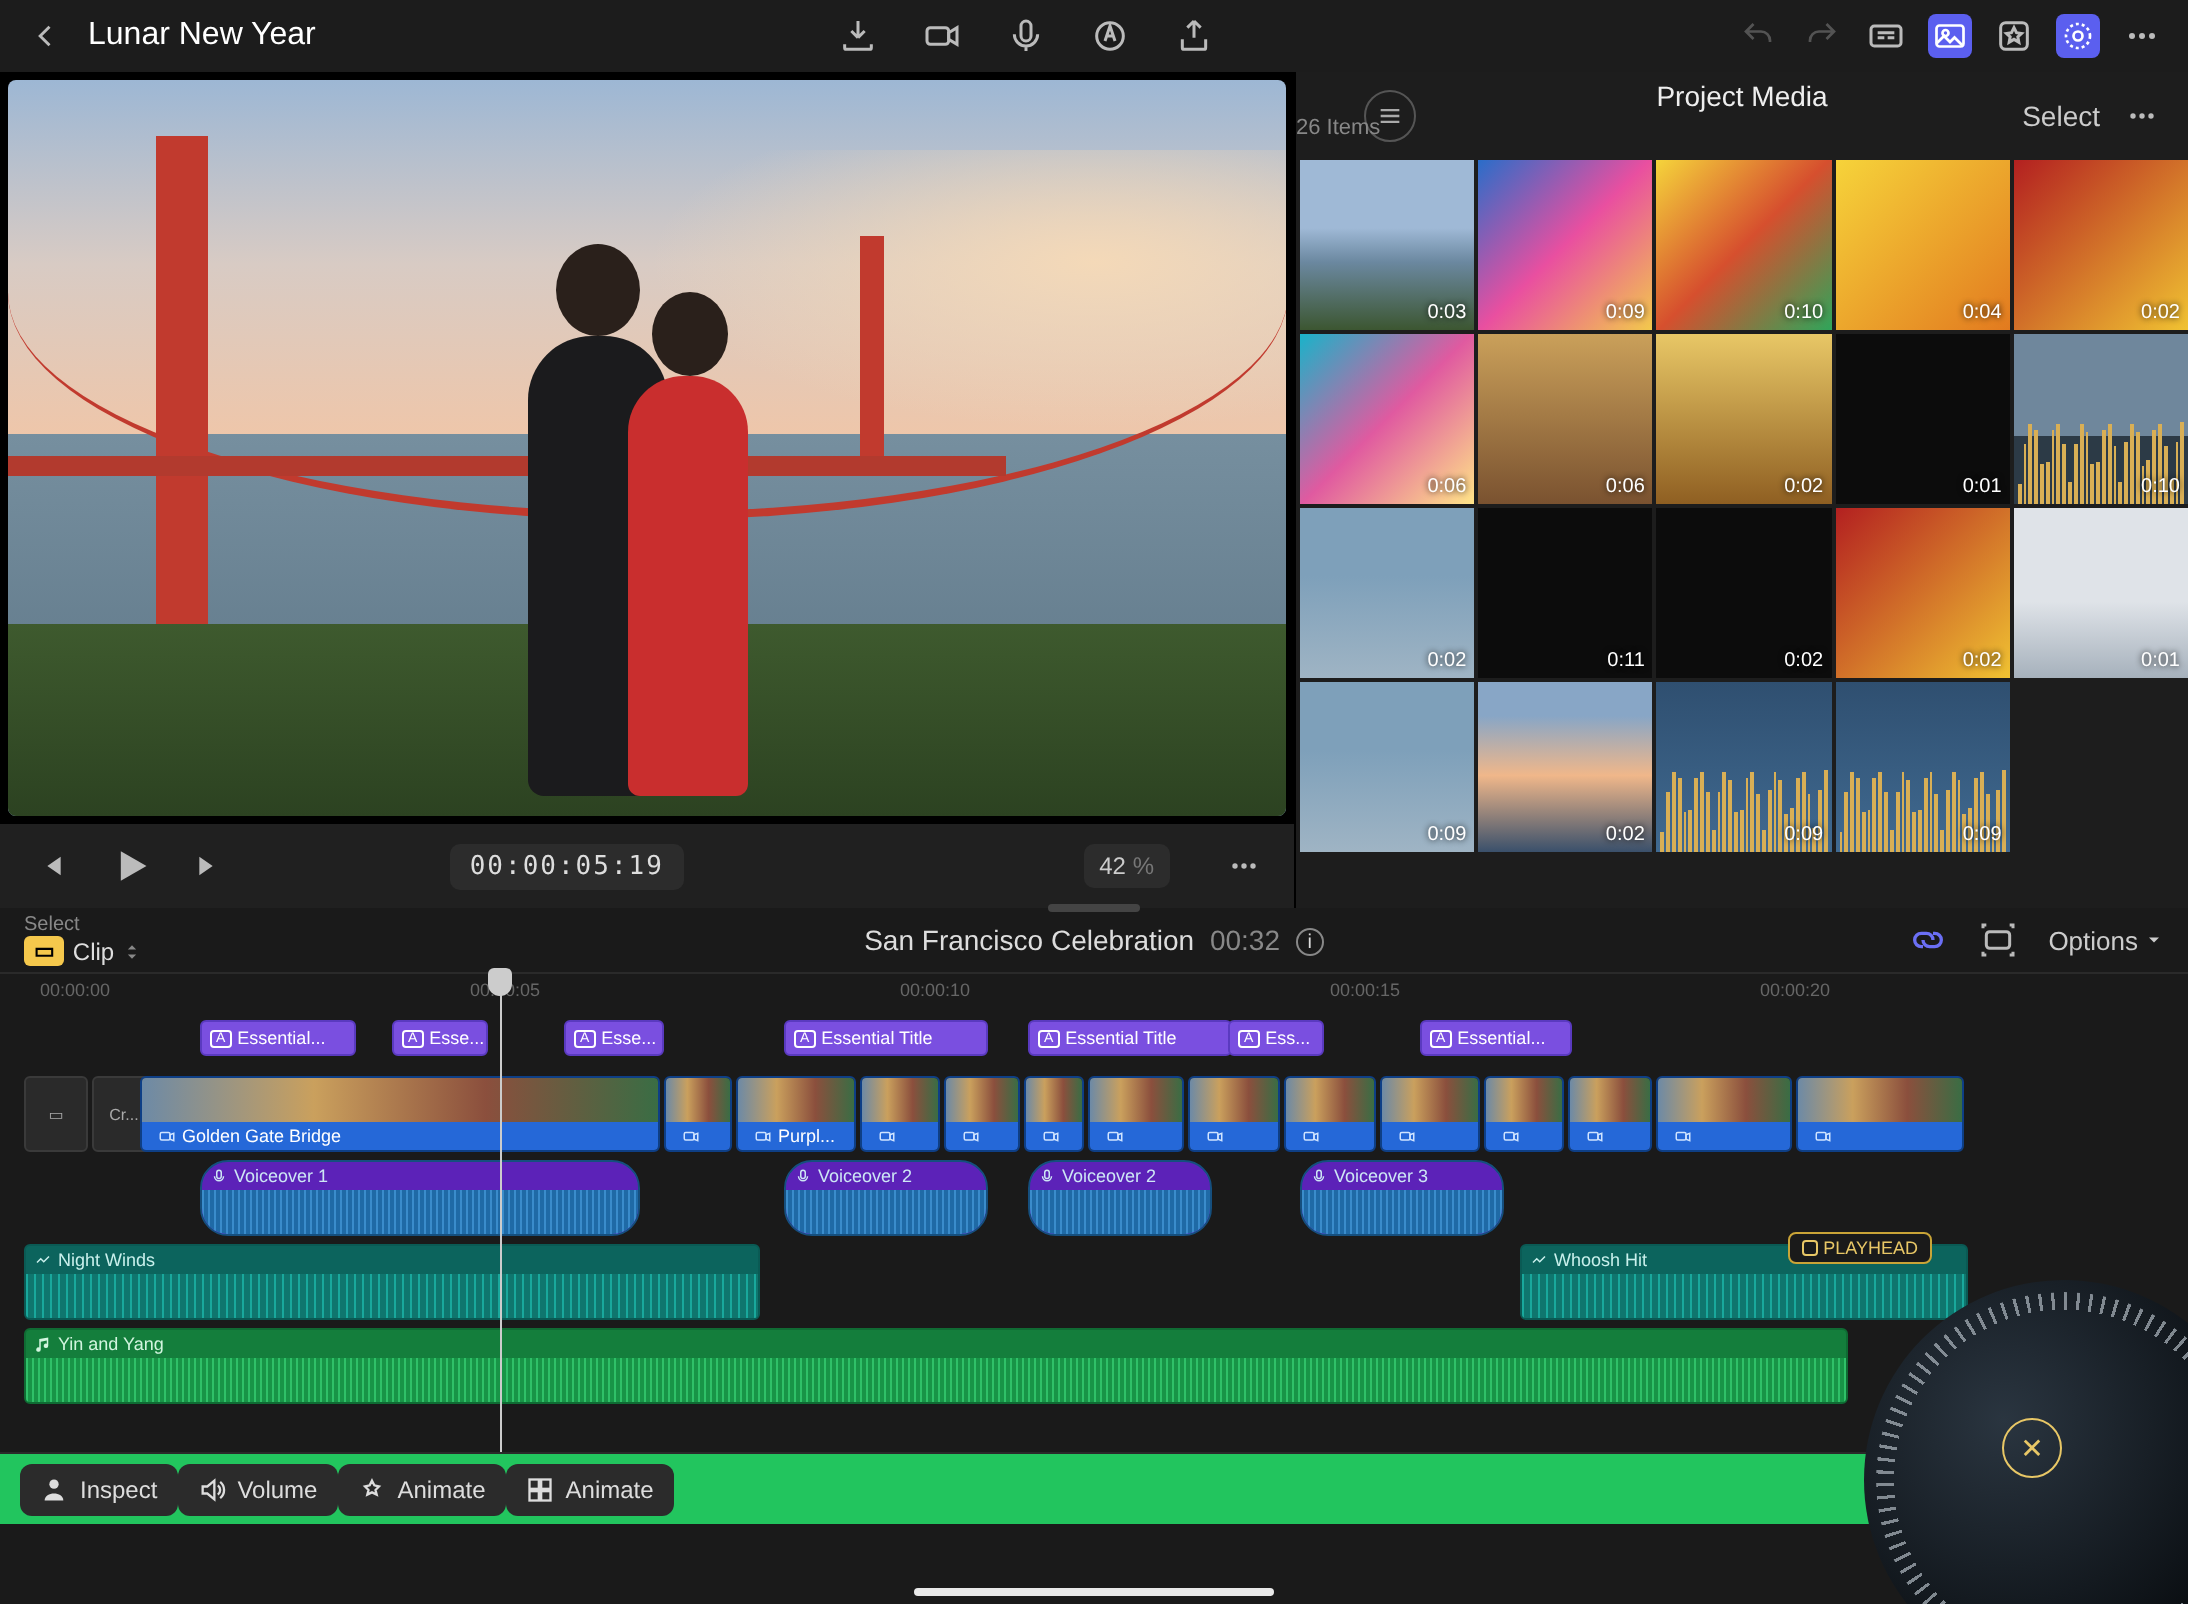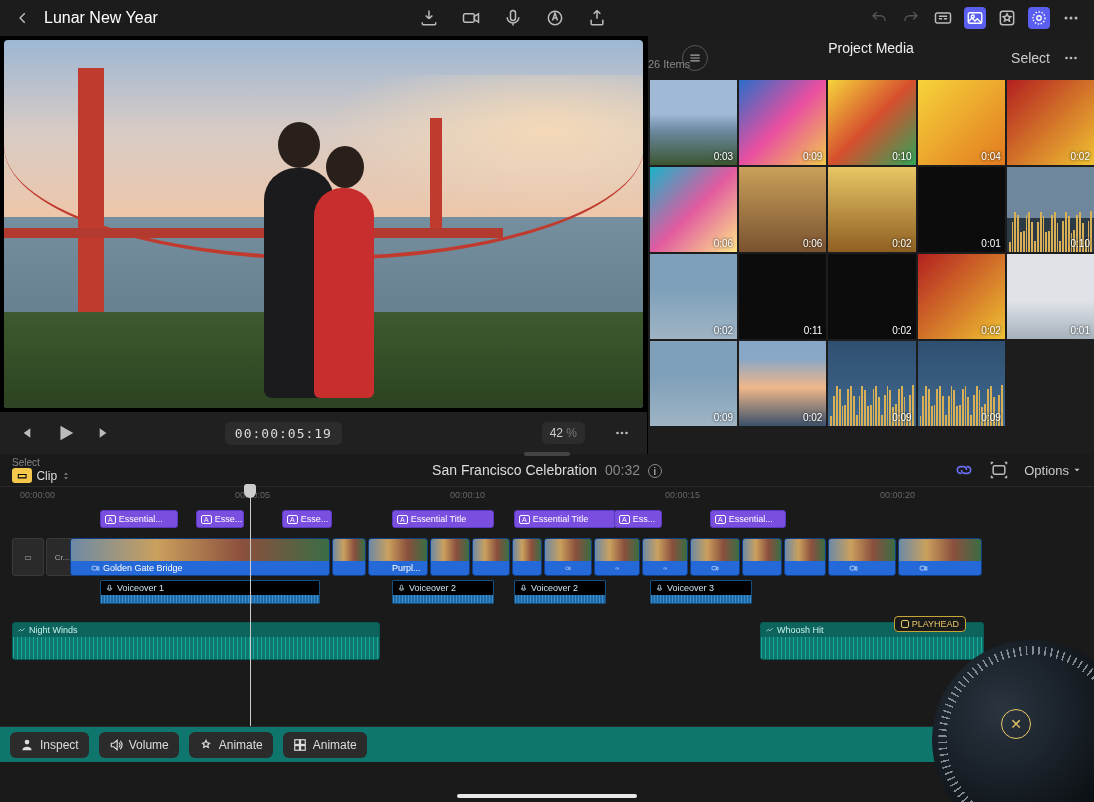--- a/index.html
+++ b/index.html
@@ -80,35 +80,35 @@
 .playhead{position:absolute;left:250px;top:-20px;bottom:0;width:1px;background:#ccc;z-index:20;}
 .playhead::before{content:"";position:absolute;top:-2px;left:-6px;width:12px;height:14px;background:#ccc;border-radius:3px 3px 6px 6px;}
 
 .row{position:relative;height:26px;margin-bottom:2px;}
 .row.video{height:40px;}
 .row.aud{height:40px;}
 .row.music{height:40px;}
 .titleclip{position:absolute;top:0;height:18px;background:#7a4fe0;border-radius:3px;display:flex;align-items:center;padding:0 4px;font-size:9px;color:#fff;gap:3px;overflow:hidden;white-space:nowrap;border:1px solid #5a3ac0;}
 .vclip{position:absolute;top:0;height:38px;border-radius:3px;overflow:hidden;display:flex;flex-direction:column;border:1px solid #0e3f86;}
 .vclip .thumb{flex:0 0 22px;background:linear-gradient(90deg,#6d8aa6,#caa05d,#8b4f3d,#3a6d44);}
-.vclip .lab{flex:1;background:#2568d8;display:flex;align-items:center;font-size:9px;color:#fff;padding:0 20px;gap:3px;white-space:nowrap;overflow:hidden;text-align:right;}
+.vclip .lab{flex:1;background:#2568d8;display:flex;align-items:center;font-size:9px;color:#fff;padding:0 8px;gap:3px;white-space:nowrap;overflow:hidden;text-align:right;}
 .stub{position:absolute;top:0;height:38px;width:32px;background:#2a2a2a;border-radius:3px;border:1px solid #3a3a3a;display:flex;align-items:center;justify-content:center;font-size:8px;color:#aaa;}
-.voclip{position:absolute;top:0;height:24px;background:#000000;border-radius:1px;border:1px solid #154f7e;overflow:hidden;}
+.voclip{position:absolute;top:0;height:38px;background:#6d28d9;border-radius:14px;border:1px solid #154f7e;overflow:hidden;}
 .voclip .l{height:14px;display:flex;align-items:center;font-size:9px;color:#cde6f5;padding:0 4px;gap:3px;background:rgba(0,0,0,0.15);}
 .voclip .w{height:24px;background:repeating-linear-gradient(90deg,#3a8ccb 0 1px,#1f6aa6 1px 3px);}
 .sfx{position:absolute;top:0;height:38px;background:#0f766e;border-radius:3px;border:1px solid #0a5a54;overflow:hidden;}
 .sfx .l{height:14px;display:flex;align-items:center;font-size:9px;color:#c9f0ec;padding:0 4px;gap:3px;background:rgba(0,0,0,0.15);}
 .sfx .w{height:24px;background:repeating-linear-gradient(90deg,#19a89c 0 1px,#0f766e 1px 4px);}
 .mus{position:absolute;top:0;height:38px;background:#189447;border-radius:3px;border:1px solid #0f6b33;overflow:hidden;}
 .mus .l{height:14px;display:flex;align-items:center;font-size:9px;color:#d2f5df;padding:0 4px;gap:3px;background:rgba(0,0,0,0.15);}
 .mus .w{height:24px;background:repeating-linear-gradient(90deg,#2fc068 0 1px,#189447 1px 3px);}
 
 .phba{position:absolute;right:128px;top:110px;background:#1a1a1a;border:1px solid #c9a437;color:#e8c766;font-size:9px;padding:2px 6px;border-radius:4px;display:flex;align-items:center;gap:3px;justify-content:center;}
 
-.btb{height:36px;background:#0f766e;display:flex;align-items:center;padding:0 10px;gap:10px;border-top:1px solid #2a2a2a;}
+.btb{height:36px;background:#22c55e;display:flex;align-items:center;padding:0 10px;border-top:1px solid #2a2a2a;}
 .bbtn{background:#2b2b2b;border-radius:6px;padding:6px 10px;display:flex;align-items:center;gap:6px;font-size:12px;color:#ddd;cursor:pointer;}
 .btb .spacer{flex:1;}
 .gicon{color:#777;width:22px;text-align:center;}
 
 .jog{position:absolute;right:-38px;bottom:-38px;width:200px;height:200px;border-radius:50%;background:radial-gradient(circle at 35% 35%,#2a3540 0%,#0b0f13 70%);z-index:40;display:flex;align-items:center;justify-content:center;}
 .jog::before{content:"";position:absolute;inset:6px;border-radius:50%;background:repeating-conic-gradient(#aeb7bf 0deg 1deg, transparent 1deg 4deg);mask:radial-gradient(circle,transparent 64%,#000 64%,#000 80%,transparent 80%);-webkit-mask:radial-gradient(circle,transparent 64%,#000 64%,#000 80%,transparent 80%);opacity:.7;}
 .jogx{width:30px;height:30px;border:1.5px solid #e8c766;border-radius:50%;color:#e8c766;display:flex;align-items:center;justify-content:center;font-size:14px;position:relative;top:-16px;left:-16px;}
 .resizebar{position:absolute;left:50%;top:0;transform:translateX(-50%);width:46px;height:4px;background:#444;border-radius:2px;margin-top:-2px;}
 .homebar{position:absolute;left:50%;bottom:4px;transform:translateX(-50%);width:180px;height:4px;background:#fff;border-radius:3px;opacity:.9;}
 svg{display:block;}
@@ -661,20 +661,28 @@
             </svg>Night Winds</div>
           <div class="w"></div>
         </div>
         <div class="sfx" style="left: 760px; width: 224px;">
           <div class="l"><svg width="9" height="9" viewBox="0 0 24 24" fill="none" stroke="currentColor" stroke-width="2">
               <path d="M4 14l5-5 4 4 7-7"></path>
             </svg>Whoosh Hit</div>
           <div class="w"></div>
         </div>
       </div>
+    <div class="row music" id="row-music">
+        <div class="mus" style="left: 12px; width: 912px;">
+          <div class="l"><svg width="9" height="9" viewBox="0 0 24 24" fill="currentColor">
+              <path d="M9 18a3 3 0 11-2-2.8V4l12-2v11a3 3 0 11-2-2.8V6L9 7.5z"></path>
+            </svg>Yin and Yang</div>
+          <div class="w"></div>
+        </div>
+      </div>
     <div class="phba">
         <span style="width:8px;height:8px;border:1px solid #e8c766;border-radius:2px;display:inline-block"></span>
         <span>PLAYHEAD</span>
       </div>
   </div>
 
   <div class="btb">
     <div class="bbtn">
         <svg width="14" height="14" viewBox="0 0 24 24" fill="currentColor">
           <circle cx="12" cy="7" r="4"></circle>

